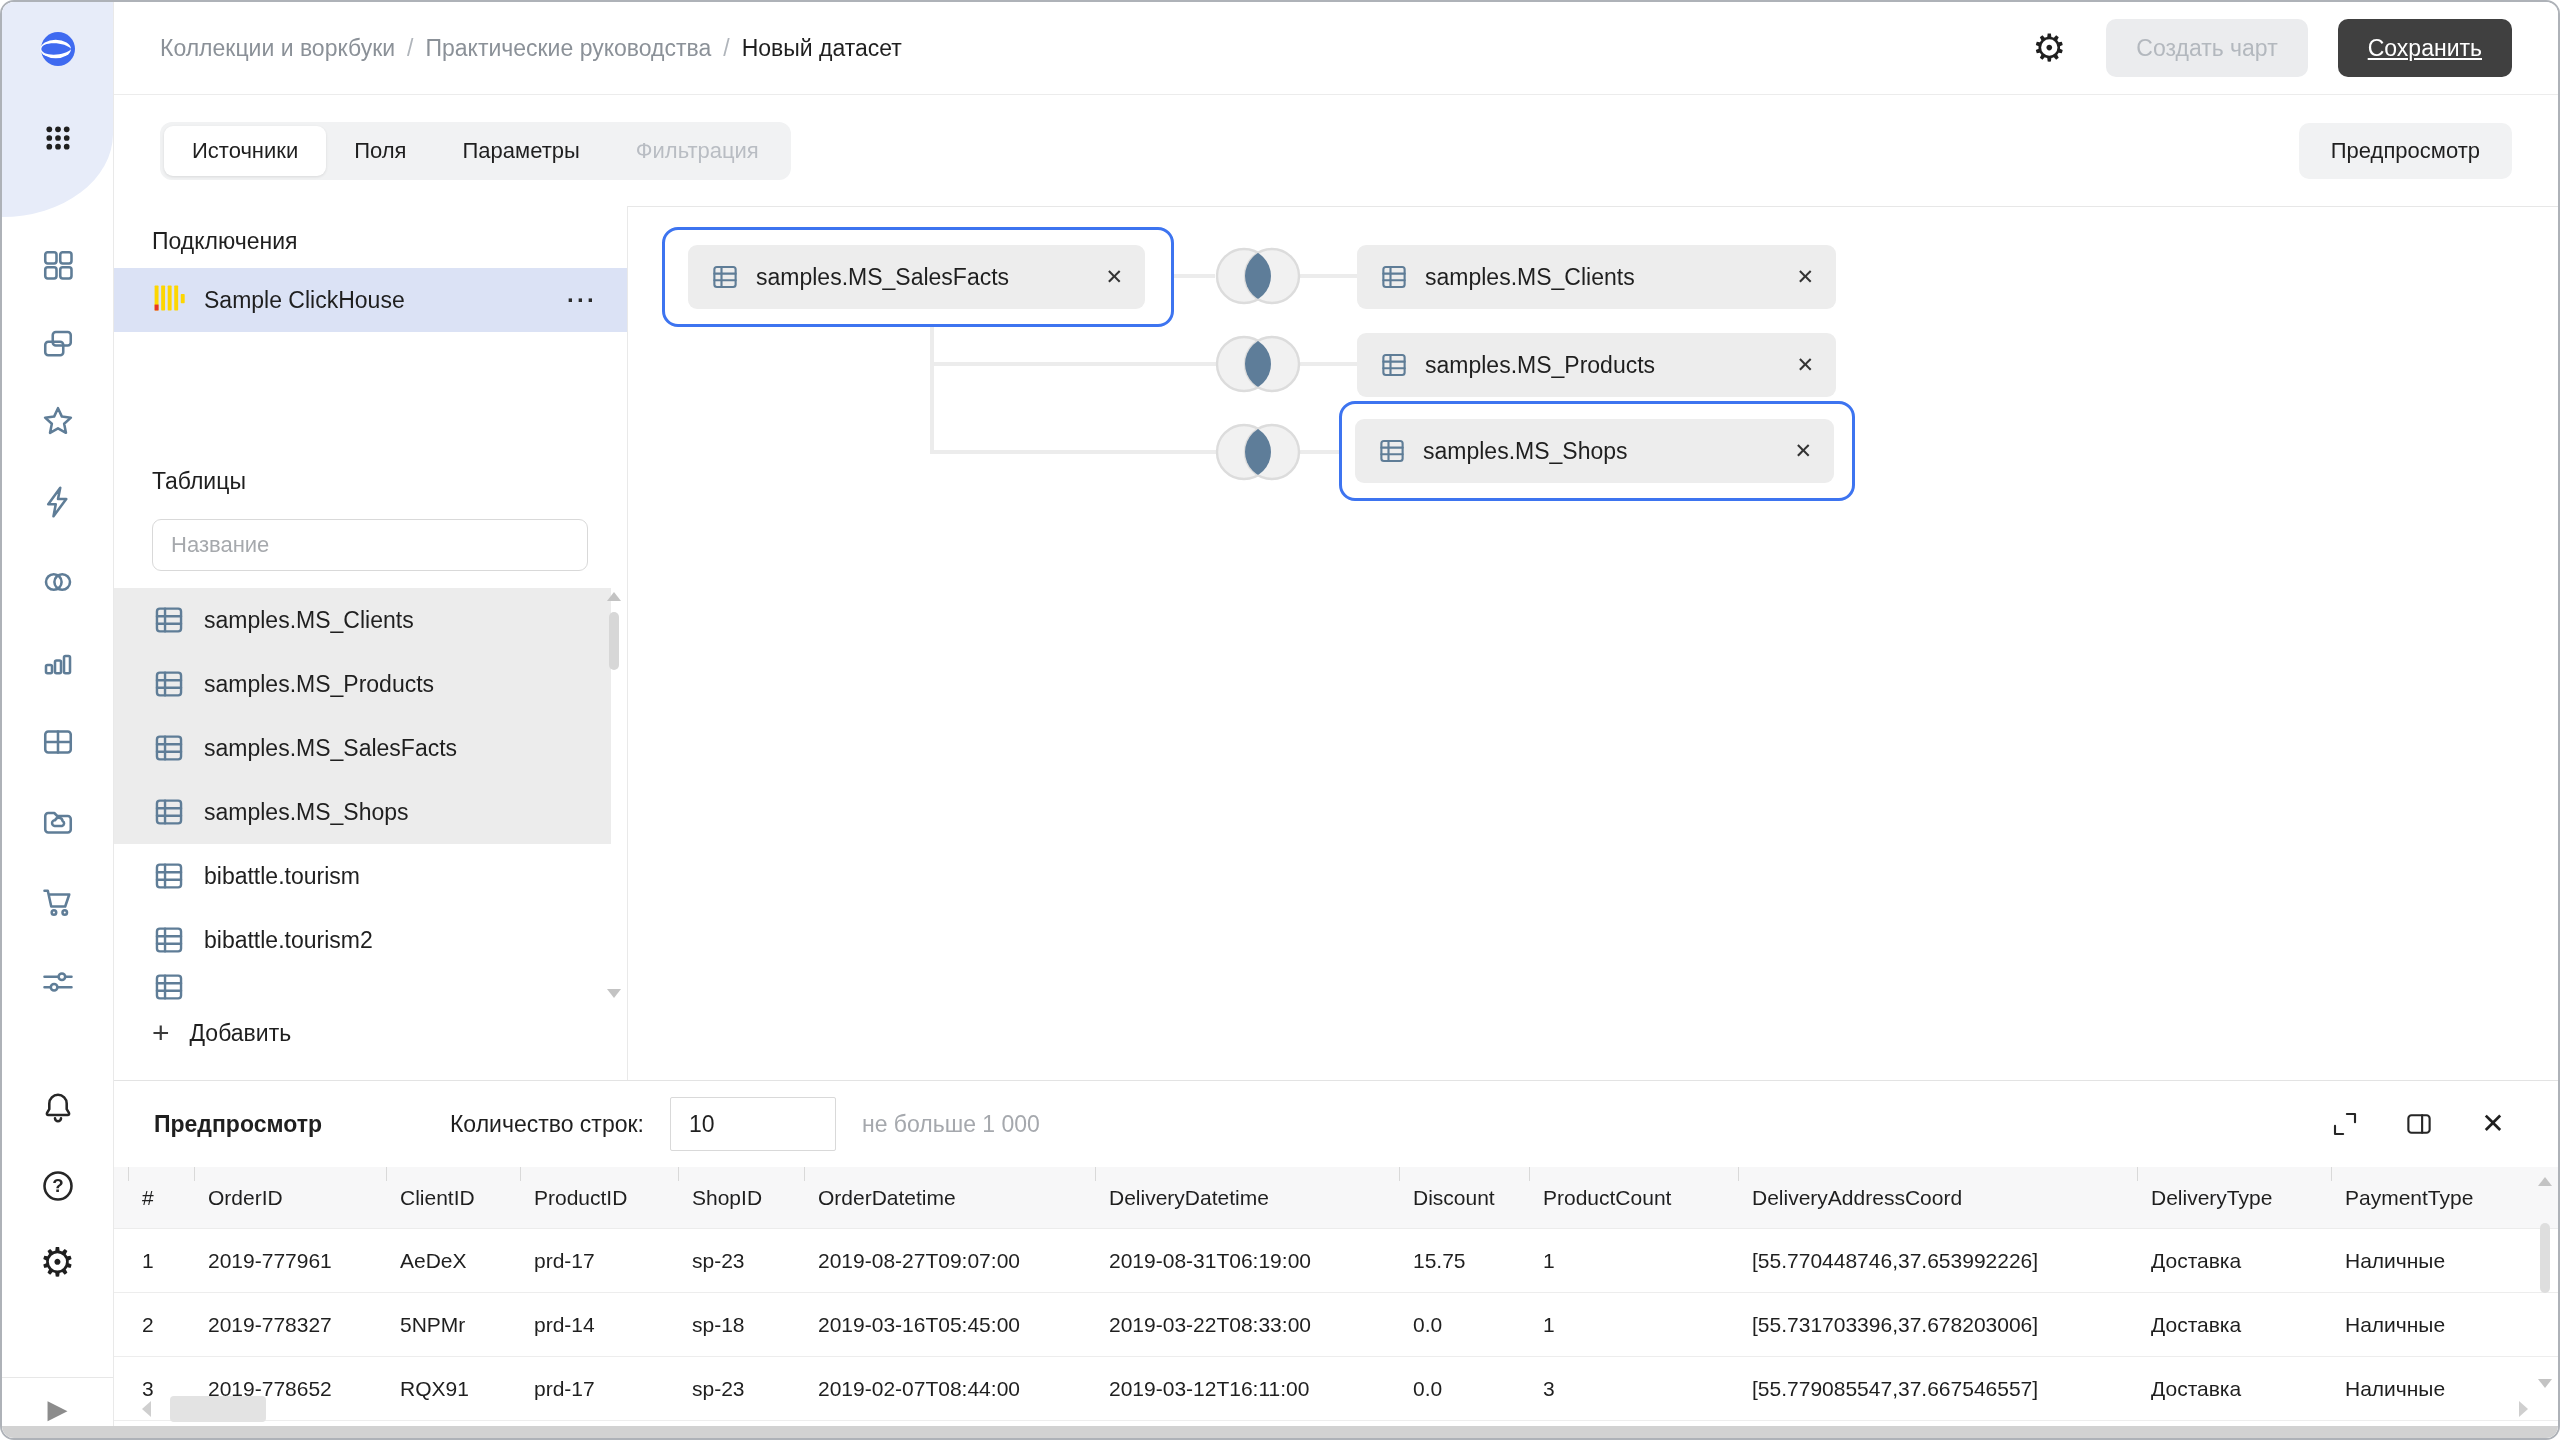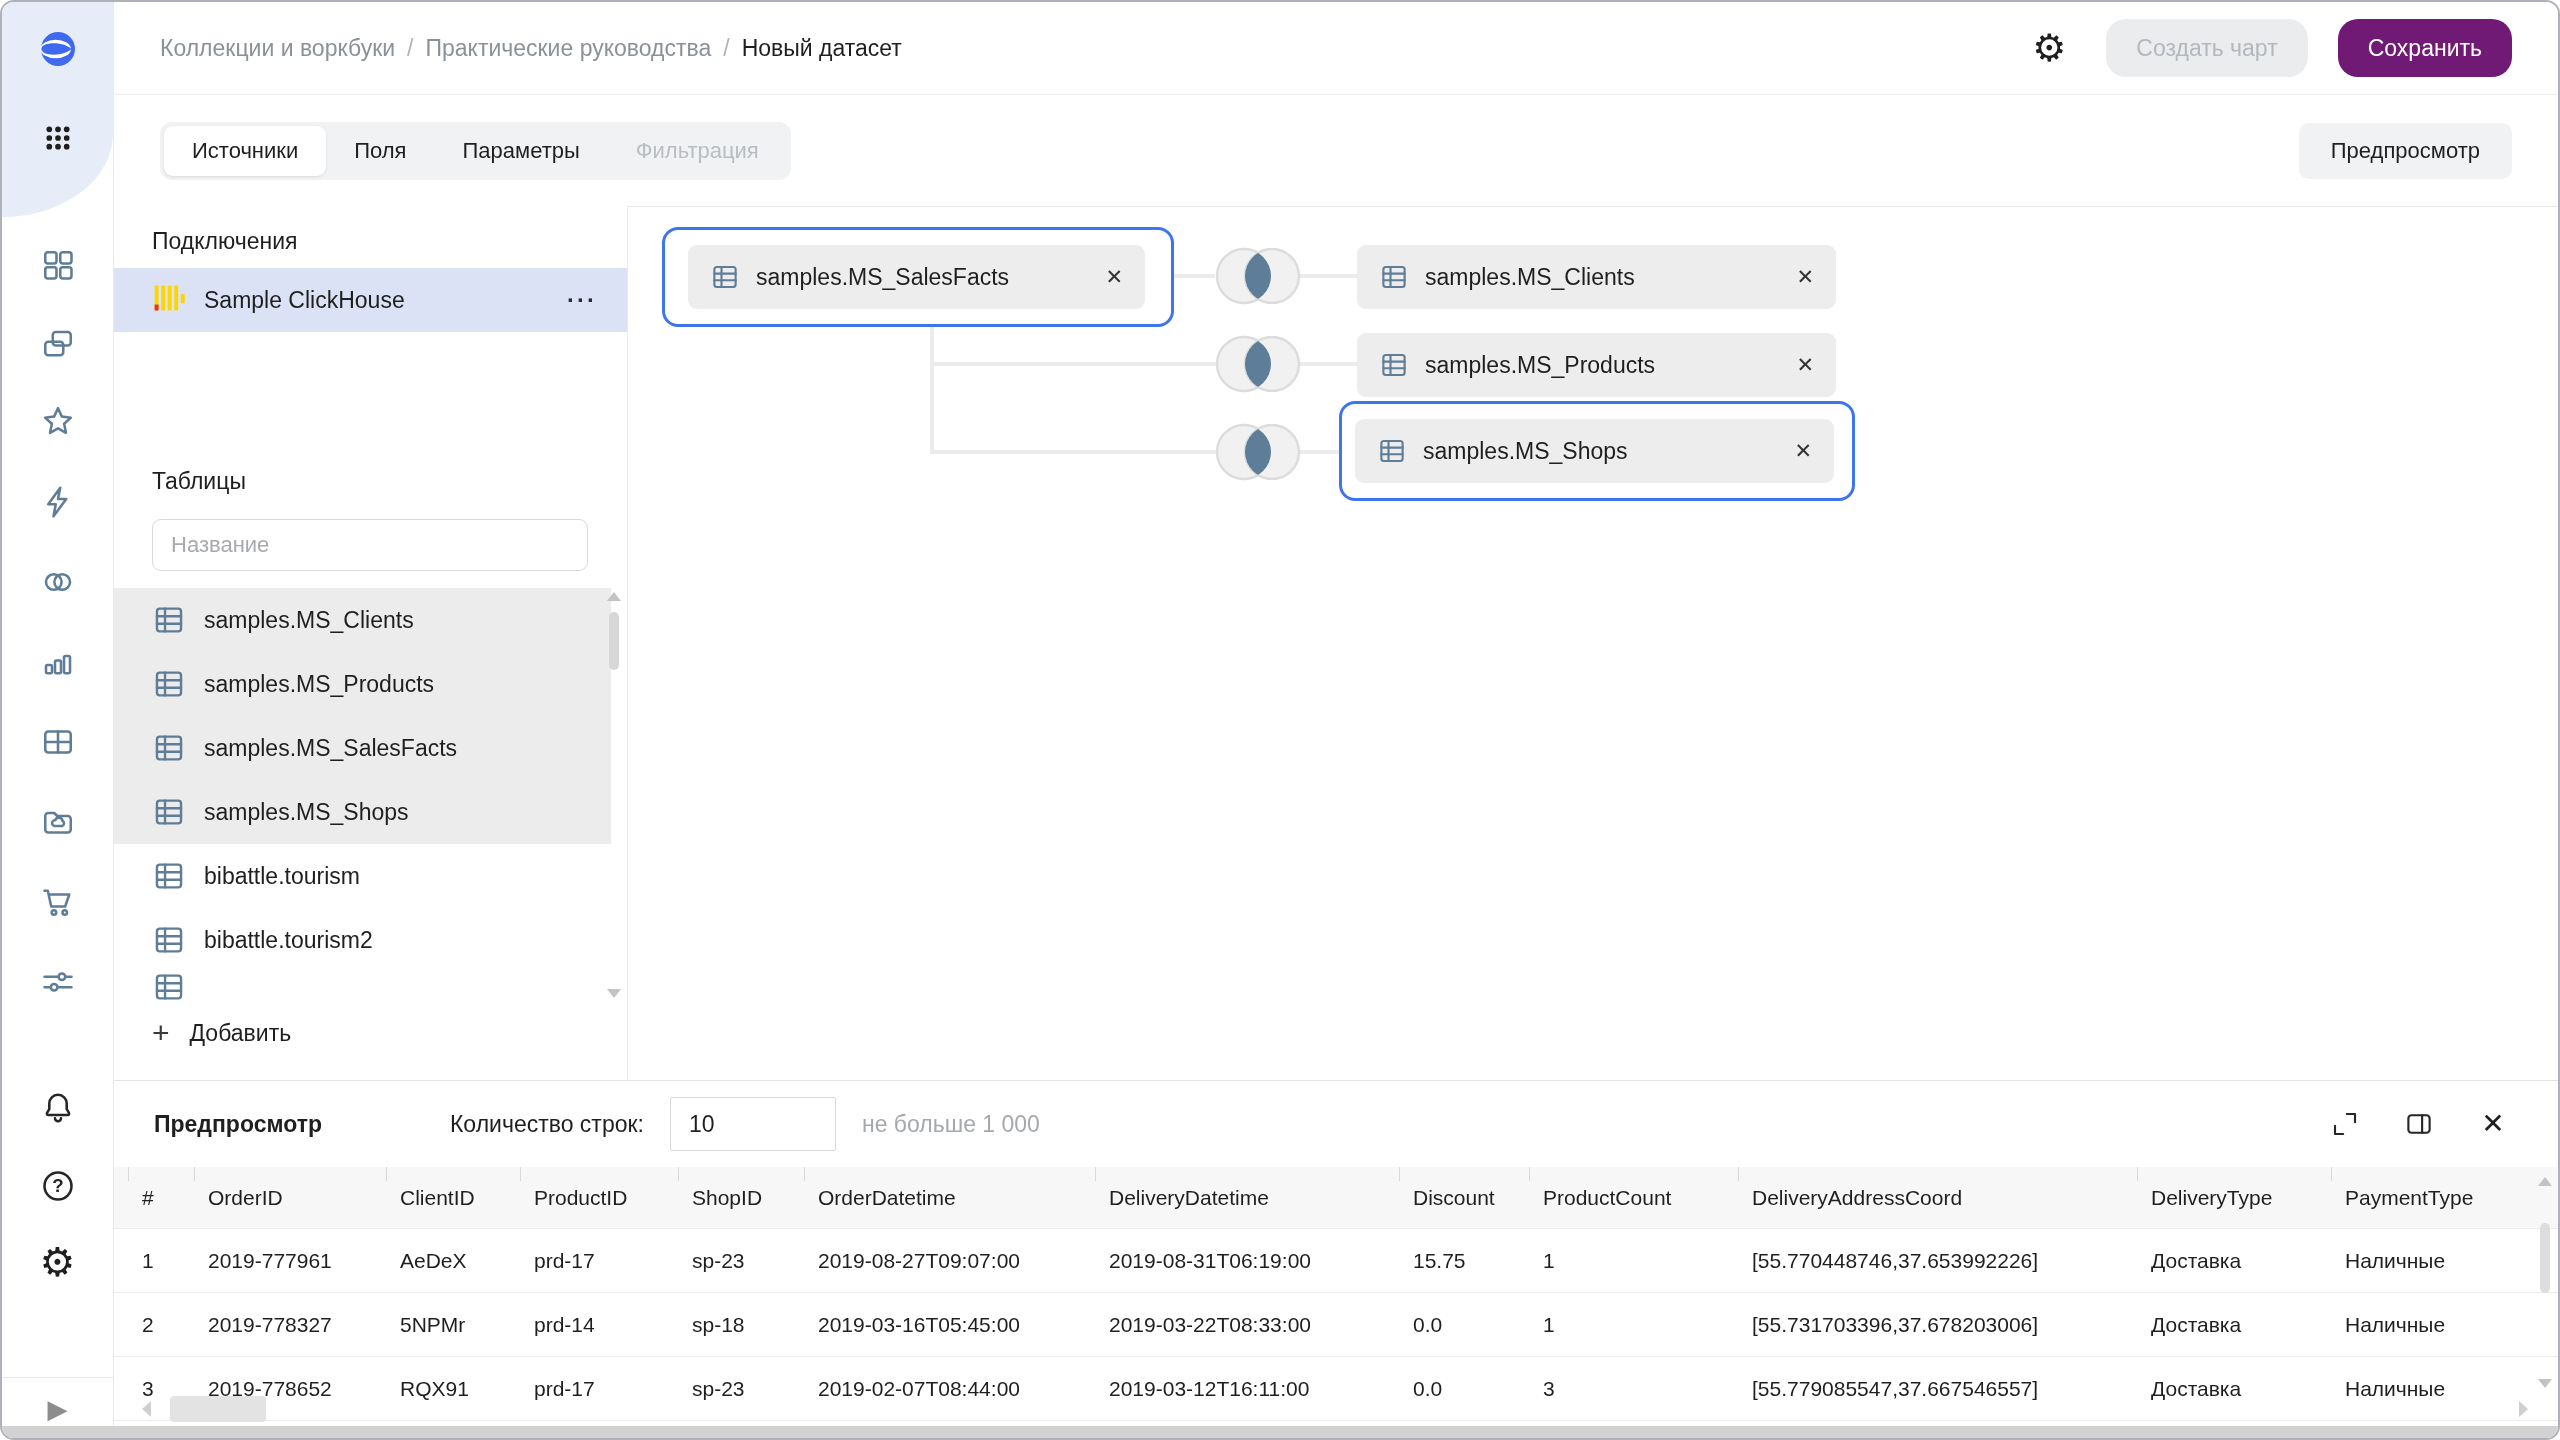--- a/index.html
+++ b/index.html
@@ -18,23 +18,23 @@
   .gear-char{font-size:40px;line-height:1;color:#1f1f1f;}
 
   
   #header{position:absolute;left:112px;top:0;right:0;height:93px;background:#fff;border-bottom:1px solid #ececec;display:flex;align-items:center;padding:0 46px;box-sizing:border-box;z-index:20;}
   .crumbs{font-size:23px;display:flex;gap:12px;align-items:center;white-space:nowrap;}
   .crumb-link{color:#8b9198;}
   .crumb-sep{color:#b0b5bb;}
   .crumb-cur{color:#1f1f1f;}
   .hdr-right{margin-left:auto;display:flex;align-items:center;gap:30px;}
   .hdr-gear{font-size:38px;line-height:1;color:#1f1f1f;cursor:pointer;margin-right:10px;}
-  .btn{height:58px;border-radius:20px;font-size:23px;display:inline-flex;align-items:center;padding:2px 30px;border:none;font-family:inherit;}
+  .btn{height:58px;border-radius:10px;font-size:23px;display:inline-flex;align-items:center;padding:2px 30px;border:none;font-family:inherit;}
   .btn-disabled{background:#ebecee;color:#b3b8be;}
-  .btn-primary{background:#701a75;color:#fff;}
+  .btn-primary{background:#404040;color:#fff;text-decoration:underline;}
 
   
   #tabsrow{position:absolute;left:112px;top:94px;right:0;height:110px;background:#fff;display:flex;align-items:center;padding:0 46px;box-sizing:border-box;z-index:19;}
   .tabgroup{display:inline-flex;background:#f1f2f3;border-radius:12px;padding:4px;align-items:center;}
   .tab{padding:0 28px;height:50px;display:flex;align-items:center;font-size:22px;border-radius:9px;color:#1f1f1f;cursor:pointer;}
   .tab.active{background:#fff;box-shadow:0 1px 3px rgba(0,0,0,.10);}
   .tab.disabled{color:#b9bdc3;}
   .preview-btn{margin-left:auto;background:#f1f2f3;border-radius:10px;height:56px;display:flex;align-items:center;padding:0 32px;font-size:22px;color:#1f1f1f;cursor:pointer;}
 
   

